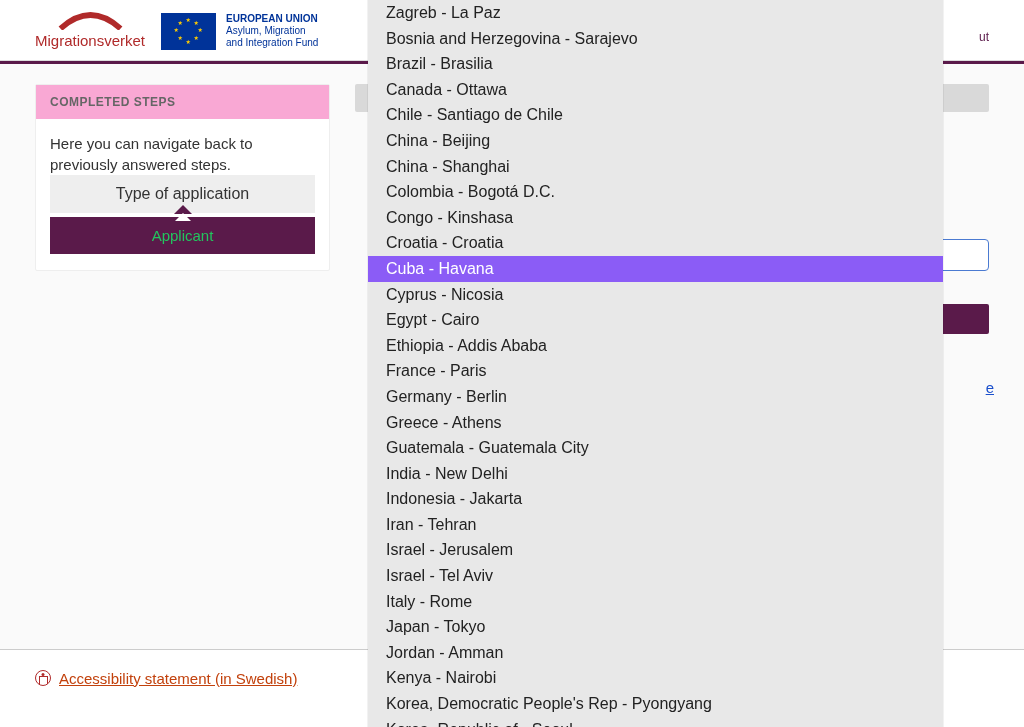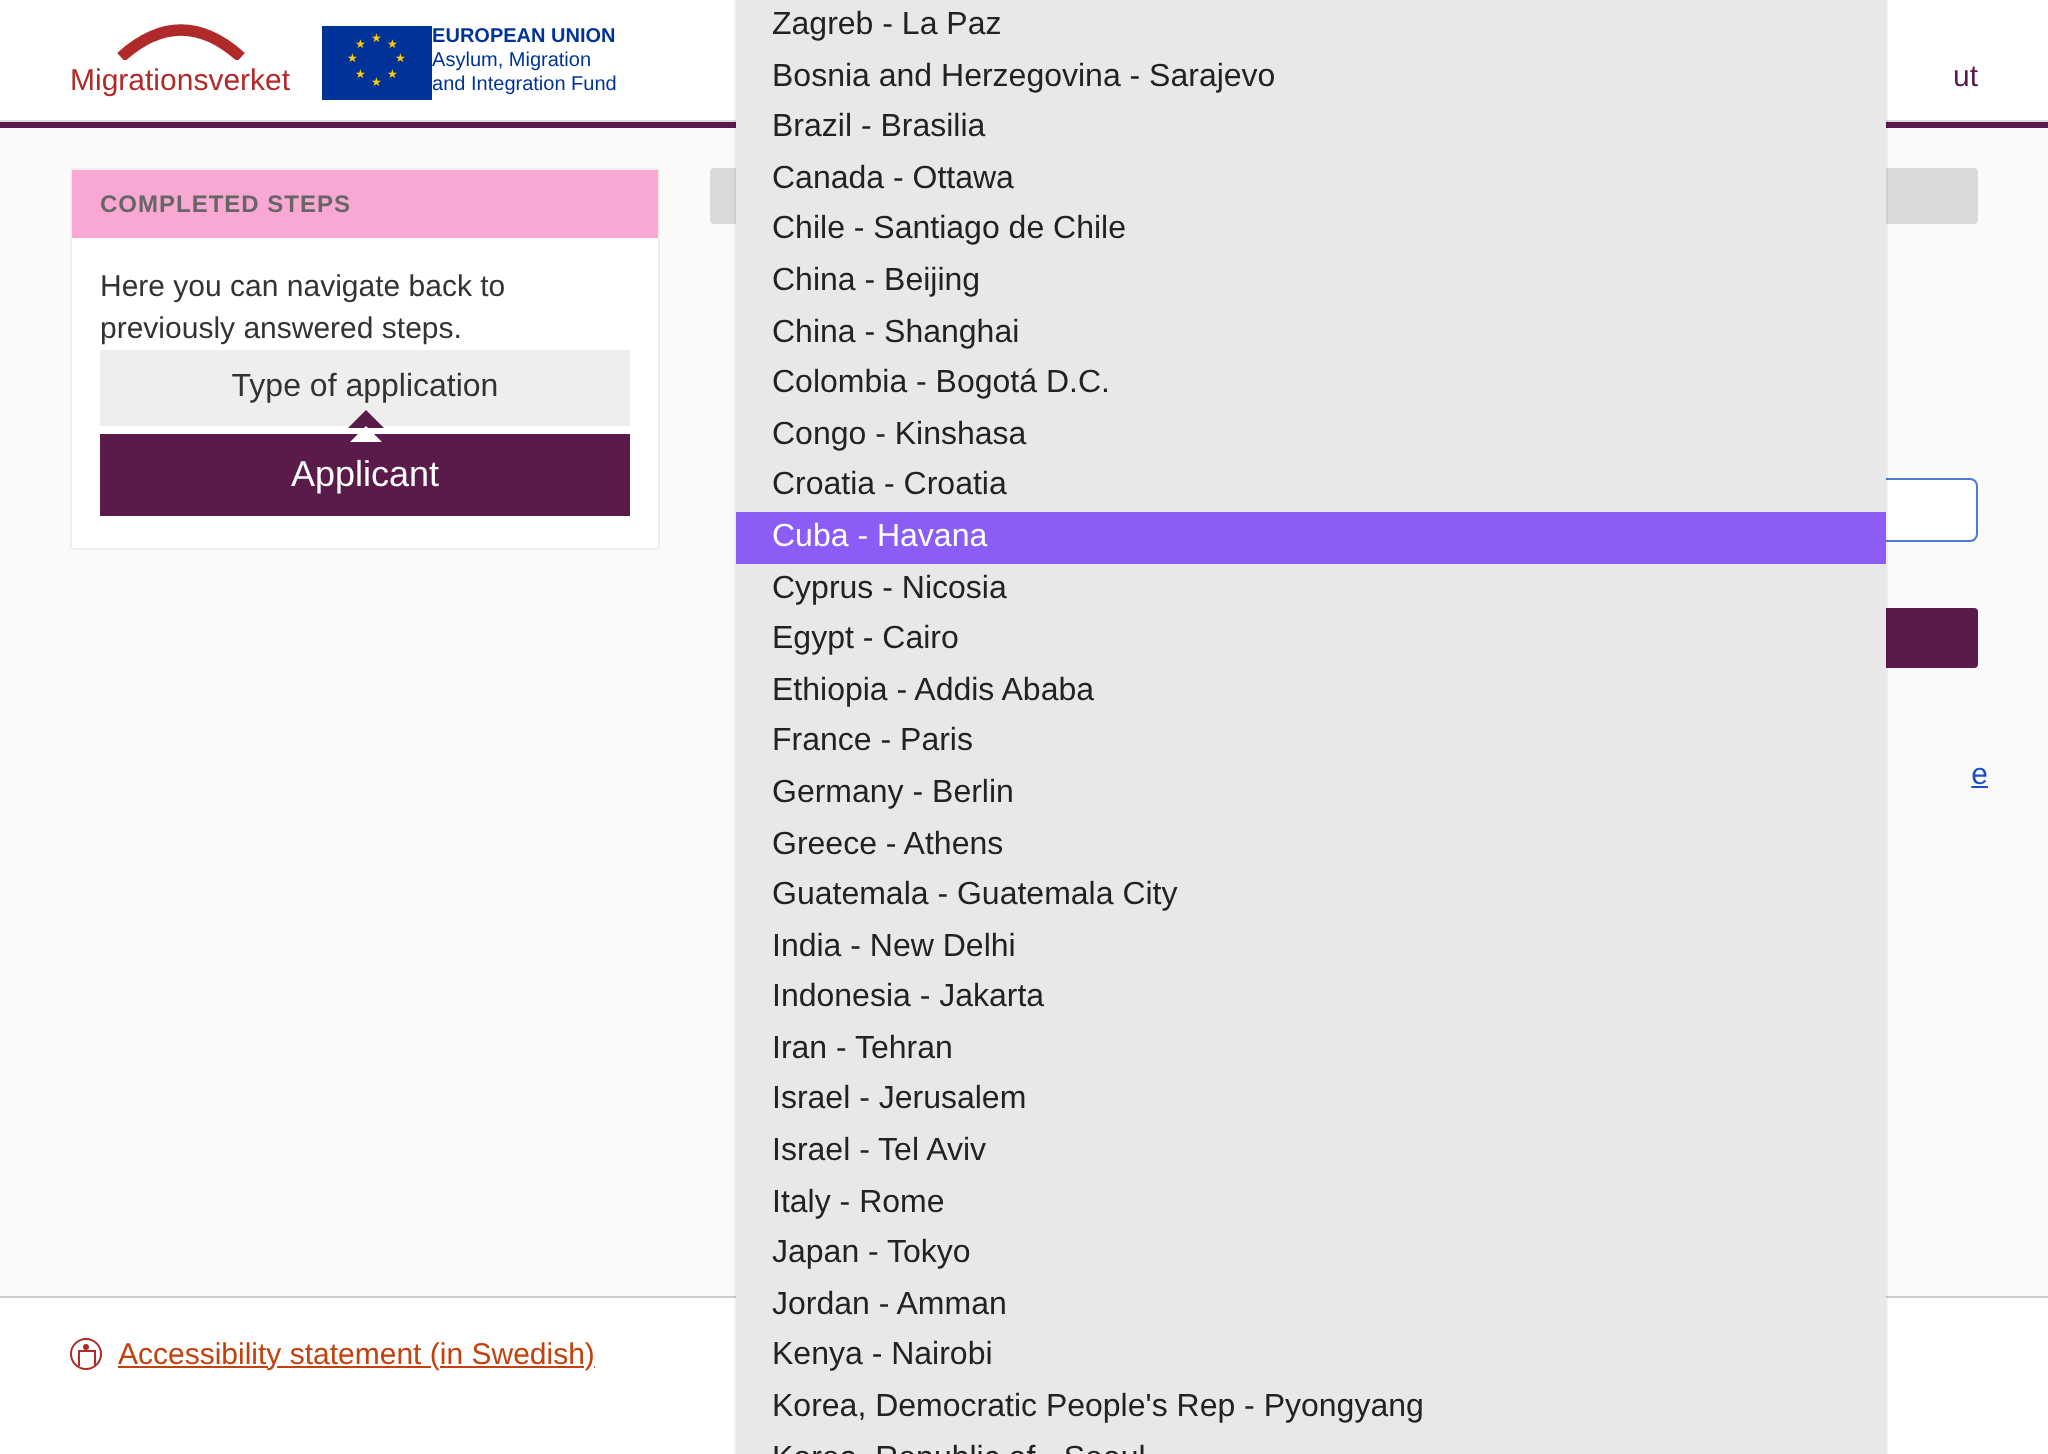--- a/index.html
+++ b/index.html
@@ -38,20 +38,21 @@
     }
     .mv-text {
       color: #b02a2a;
       font-size: 15px;
       font-weight: normal;
       letter-spacing: 0px;
     }
     .eu-block {
       display: flex;
       align-items: flex-start;
+      gap: 10px;
       margin-top: 3px;
     }
     .eu-flag {
       width: 55px;
       height: 37px;
       background: #003399;
       position: relative;
     }
     .eu-stars {
       position: absolute;
@@ -70,21 +71,21 @@
     }
     .eu-sub {
       font-weight: normal;
       color: #003399;
     }
     .header-right {
       position: absolute;
       right: 35px;
       top: 30px;
       color: #5a1a4a;
-      font-size: 15px;
+      font-size: 12px;
     }
     .purple-divider {
       height: 3px;
       background: #5a1a4a;
       width: 100%;
     }
     .main {
       display: flex;
       padding: 20px 35px;
       gap: 25px;
@@ -117,24 +118,24 @@
       text-align: center;
       padding: 10px;
       font-size: 16px;
       color: #333;
       position: relative;
       cursor: pointer;
       margin-bottom: 4px;
     }
     .step-item-active {
       background: #5a1a4a;
-      color: #ffffff;
+      color: #22c55e;
       text-align: center;
       padding: 10px;
-      font-size: 18px;
+      font-size: 15px;
       position: relative;
       cursor: pointer;
     }
     .step-pointer::after {
       content: '';
       position: absolute;
       bottom: -8px;
       left: 50%;
       margin-left: -8px;
       border-left: 8px solid transparent;

